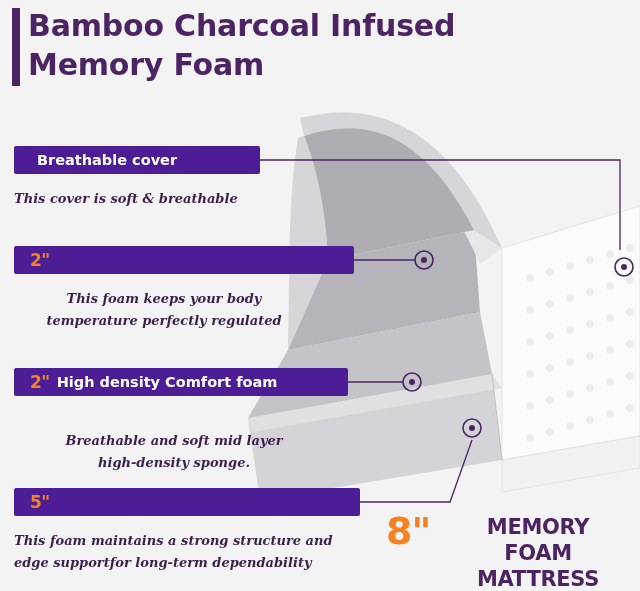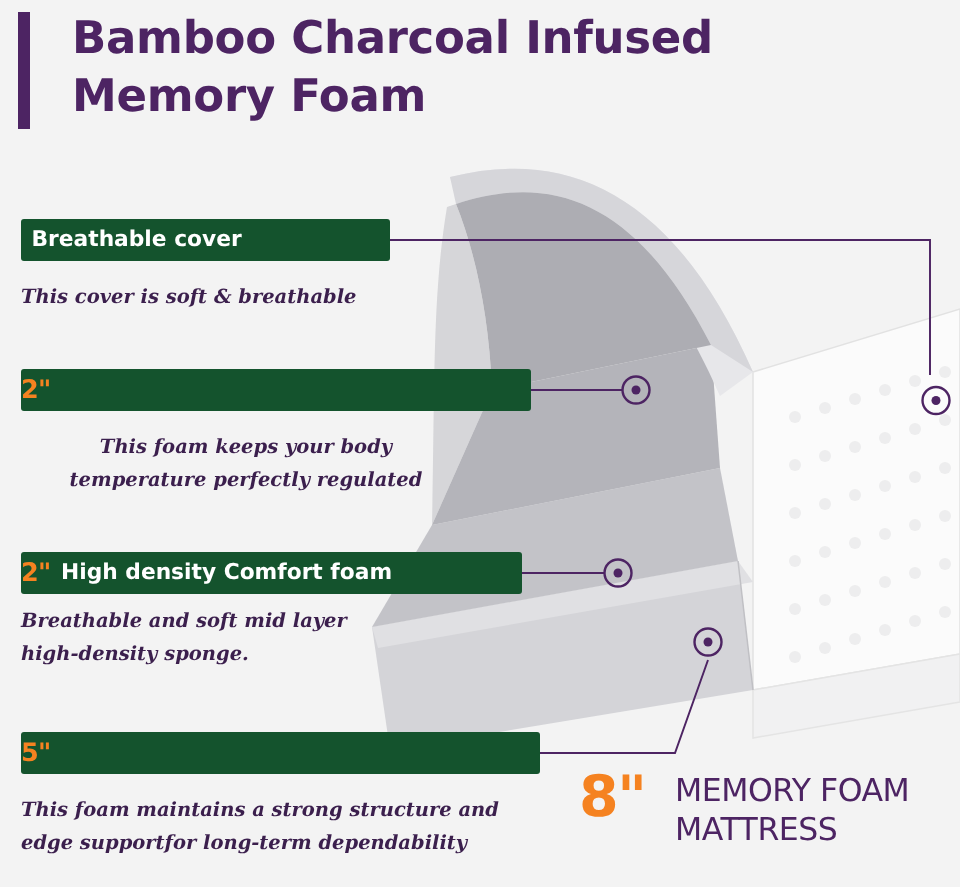--- a/index.html
+++ b/index.html
@@ -26,21 +26,21 @@
   .title-bar {
     position: absolute;
     left: 12px;
     top: 8px;
     width: 8px;
     height: 78px;
     background: #4d2463;
   }
   .title {
     position: absolute;
-    left: 48px;
+    left: 28px;
     top: 6px;
     width: 470px;
     color: #4d2463;
     font-family: "DejaVu Sans", sans-serif;
     font-weight: bold;
     font-size: 30px;
     line-height: 39px;
     letter-spacing: -0.2px;
   }
 
@@ -50,25 +50,25 @@
     left: 230px;
     top: 88px;
     width: 410px;
     height: 430px;
   }
 
   
   .label {
     position: absolute;
     height: 28px;
-    background: #14532d;
+    background: #4c1d95;
     color: #ffffff;
     display: flex;
     align-items: center;
-    padding: 0 14px 0 0;
+    padding: 0 14px 0 16px;
     box-sizing: border-box;
     font-family: "DejaVu Sans", sans-serif;
     font-weight: bold;
     font-size: 14.5px;
     white-space: nowrap;
     border-radius: 2px;
   }
   .label .size {
     color: #f58220;
     font-size: 17px;
@@ -87,21 +87,21 @@
     white-space: pre-line;
   }
 
   #label-cover { left: 14px; top: 146px; width: 246px; }
   #desc-cover  { left: 14px; top: 188px; width: 300px; }
 
   #label-bamboo { left: 14px; top: 246px; width: 340px; }
   #desc-bamboo  { left: 14px; top: 288px; width: 300px; text-align: center; }
 
   #label-comfort { left: 14px; top: 368px; width: 334px; }
-  #desc-comfort  { left: 14px; top: 404px; width: 320px; }
+  #desc-comfort  { left: 14px; top: 430px; width: 320px; text-align: center; }
 
   #label-base { left: 14px; top: 488px; width: 346px; }
   #desc-base  { left: 14px; top: 530px; width: 360px; }
 
   
   .mm-block {
     position: absolute;
     left: 386px;
     top: 512px;
     width: 240px;
@@ -117,24 +117,25 @@
     font-size: 38px;
     line-height: 38px;
     letter-spacing: -1px;
   }
   .mm-text {
     position: absolute;
     left: 64px;
     top: 2px;
     color: #4d2463;
     font-family: "DejaVu Sans", sans-serif;
-    font-weight: normal;
+    font-weight: bold;
     font-size: 21px;
     line-height: 26px;
     letter-spacing: -0.3px;
+    text-align: center;
   }
 
   
   .connectors {
     position: absolute;
     left: 0;
     top: 0;
     width: 640px;
     height: 591px;
     pointer-events: none;

